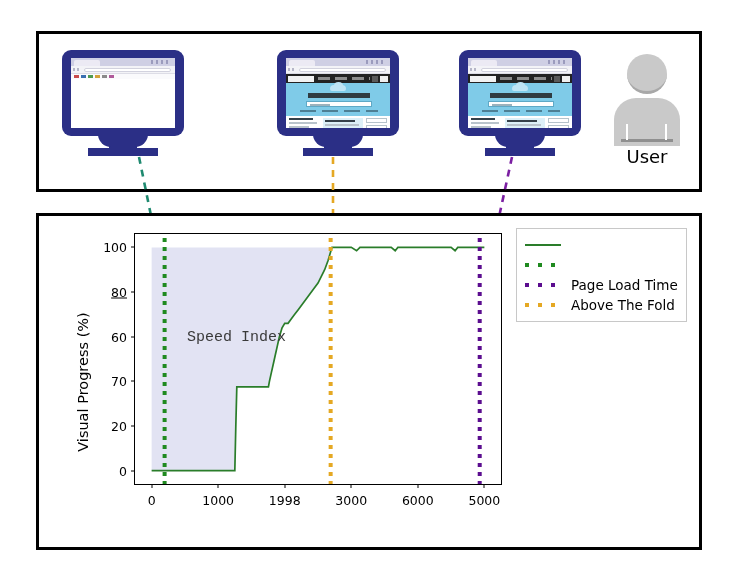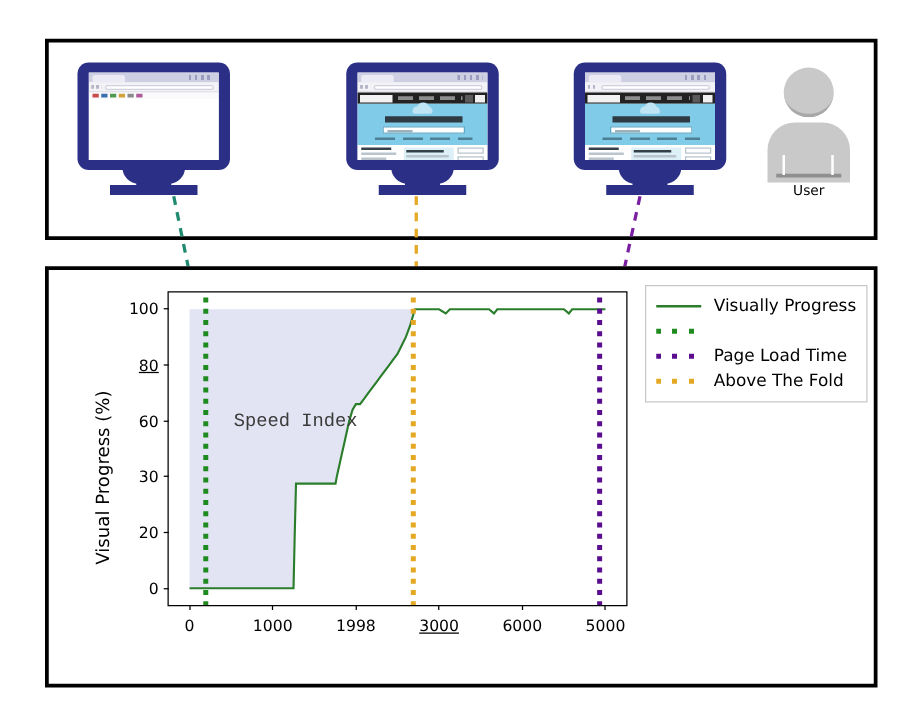--- a/index.html
+++ b/index.html
@@ -227,21 +227,21 @@
     position: absolute; top: 70px;
     width: 2px; height: 16px; background: #ffffff;
   }
   #user-figure .arm-l { left: 19px; }
   #user-figure .arm-r { left: 58px; }
   #user-label {
     position: absolute;
     left: 0; top: 92px;
     width: 80px;
     text-align: center;
-    font-size: 11px;
+    font-size: 18px;
     color: #000000;
     font-family: "DejaVu Sans", sans-serif;
   }
 
   
   .connector { position: absolute; overflow: visible; }
 
   
   #chart-panel {
     position: absolute;
@@ -509,50 +509,49 @@
         <line x1="29.61272727272727" x2="29.61272727272727" y1="-14" y2="264" stroke="#1f8a1f" stroke-width="4" stroke-dasharray="4,5"></line>
         <line x1="195.64363636363638" x2="195.64363636363638" y1="-14" y2="264" stroke="#e5a823" stroke-width="4" stroke-dasharray="4,5"></line>
         <line x1="344.70545454545453" x2="344.70545454545453" y1="-14" y2="264" stroke="#5b0d8f" stroke-width="4" stroke-dasharray="4,5"></line>
       </svg>
 
     <div id="speed-index-label">Speed Index</div>
   <div class="ytick-label" style="top: 236.607px;">0</div>
       <div class="ytick-mark" style="top: 236.607px;"></div>
       <div class="ytick-label" style="top: 191.964px;">20</div>
       <div class="ytick-mark" style="top: 191.964px;"></div>
-      <div class="ytick-label" style="top: 147.321px;">30</div>
+      <div class="ytick-label" style="top: 147.321px;">70</div>
       <div class="ytick-mark" style="top: 147.321px;"></div>
       <div class="ytick-label" style="top: 102.679px;">60</div>
       <div class="ytick-mark" style="top: 102.679px;"></div>
       <div class="ytick-label" style="top: 58.0357px; text-decoration: underline;">80</div>
       <div class="ytick-mark" style="top: 58.0357px;"></div>
       <div class="ytick-label" style="top: 13.3929px;">100</div>
       <div class="ytick-mark" style="top: 13.3929px;"></div>
       <div class="xtick-label" style="left: 16.6364px;">0</div>
       <div class="xtick-mark" style="left: 16.6364px;"></div>
       <div class="xtick-label" style="left: 83.1818px;">1000</div>
       <div class="xtick-mark" style="left: 83.1818px;"></div>
       <div class="xtick-label" style="left: 149.727px;">1998</div>
       <div class="xtick-mark" style="left: 149.727px;"></div>
-      <div class="xtick-label" style="left: 216.273px; text-decoration: underline;">3000</div>
+      <div class="xtick-label" style="left: 216.273px;">3000</div>
       <div class="xtick-mark" style="left: 216.273px;"></div>
       <div class="xtick-label" style="left: 282.818px;">6000</div>
       <div class="xtick-mark" style="left: 282.818px;"></div>
       <div class="xtick-label" style="left: 349.364px;">5000</div>
       <div class="xtick-mark" style="left: 349.364px;"></div>
     </div>
 
   <div id="y-axis-title">Visual Progress (%)</div>
 
   <div id="legend">
       <div class="legend-row">
         <div class="legend-key">
           <div class="solid" style="background: rgb(42, 125, 42);"></div>
         </div>
-        <span class="legend-text">Visually Progress</span>
       </div>
       <div class="legend-row">
         <div class="legend-key">
           <div class="dotted" style="background: repeating-linear-gradient(to right, rgb(31, 138, 31) 0px, rgb(31, 138, 31) 4px, transparent 4px, transparent 13px);"></div>
         </div>
       </div>
       <div class="legend-row">
         <div class="legend-key">
           <div class="dotted" style="background: repeating-linear-gradient(to right, rgb(91, 13, 143) 0px, rgb(91, 13, 143) 4px, transparent 4px, transparent 13px);"></div>
         </div>

